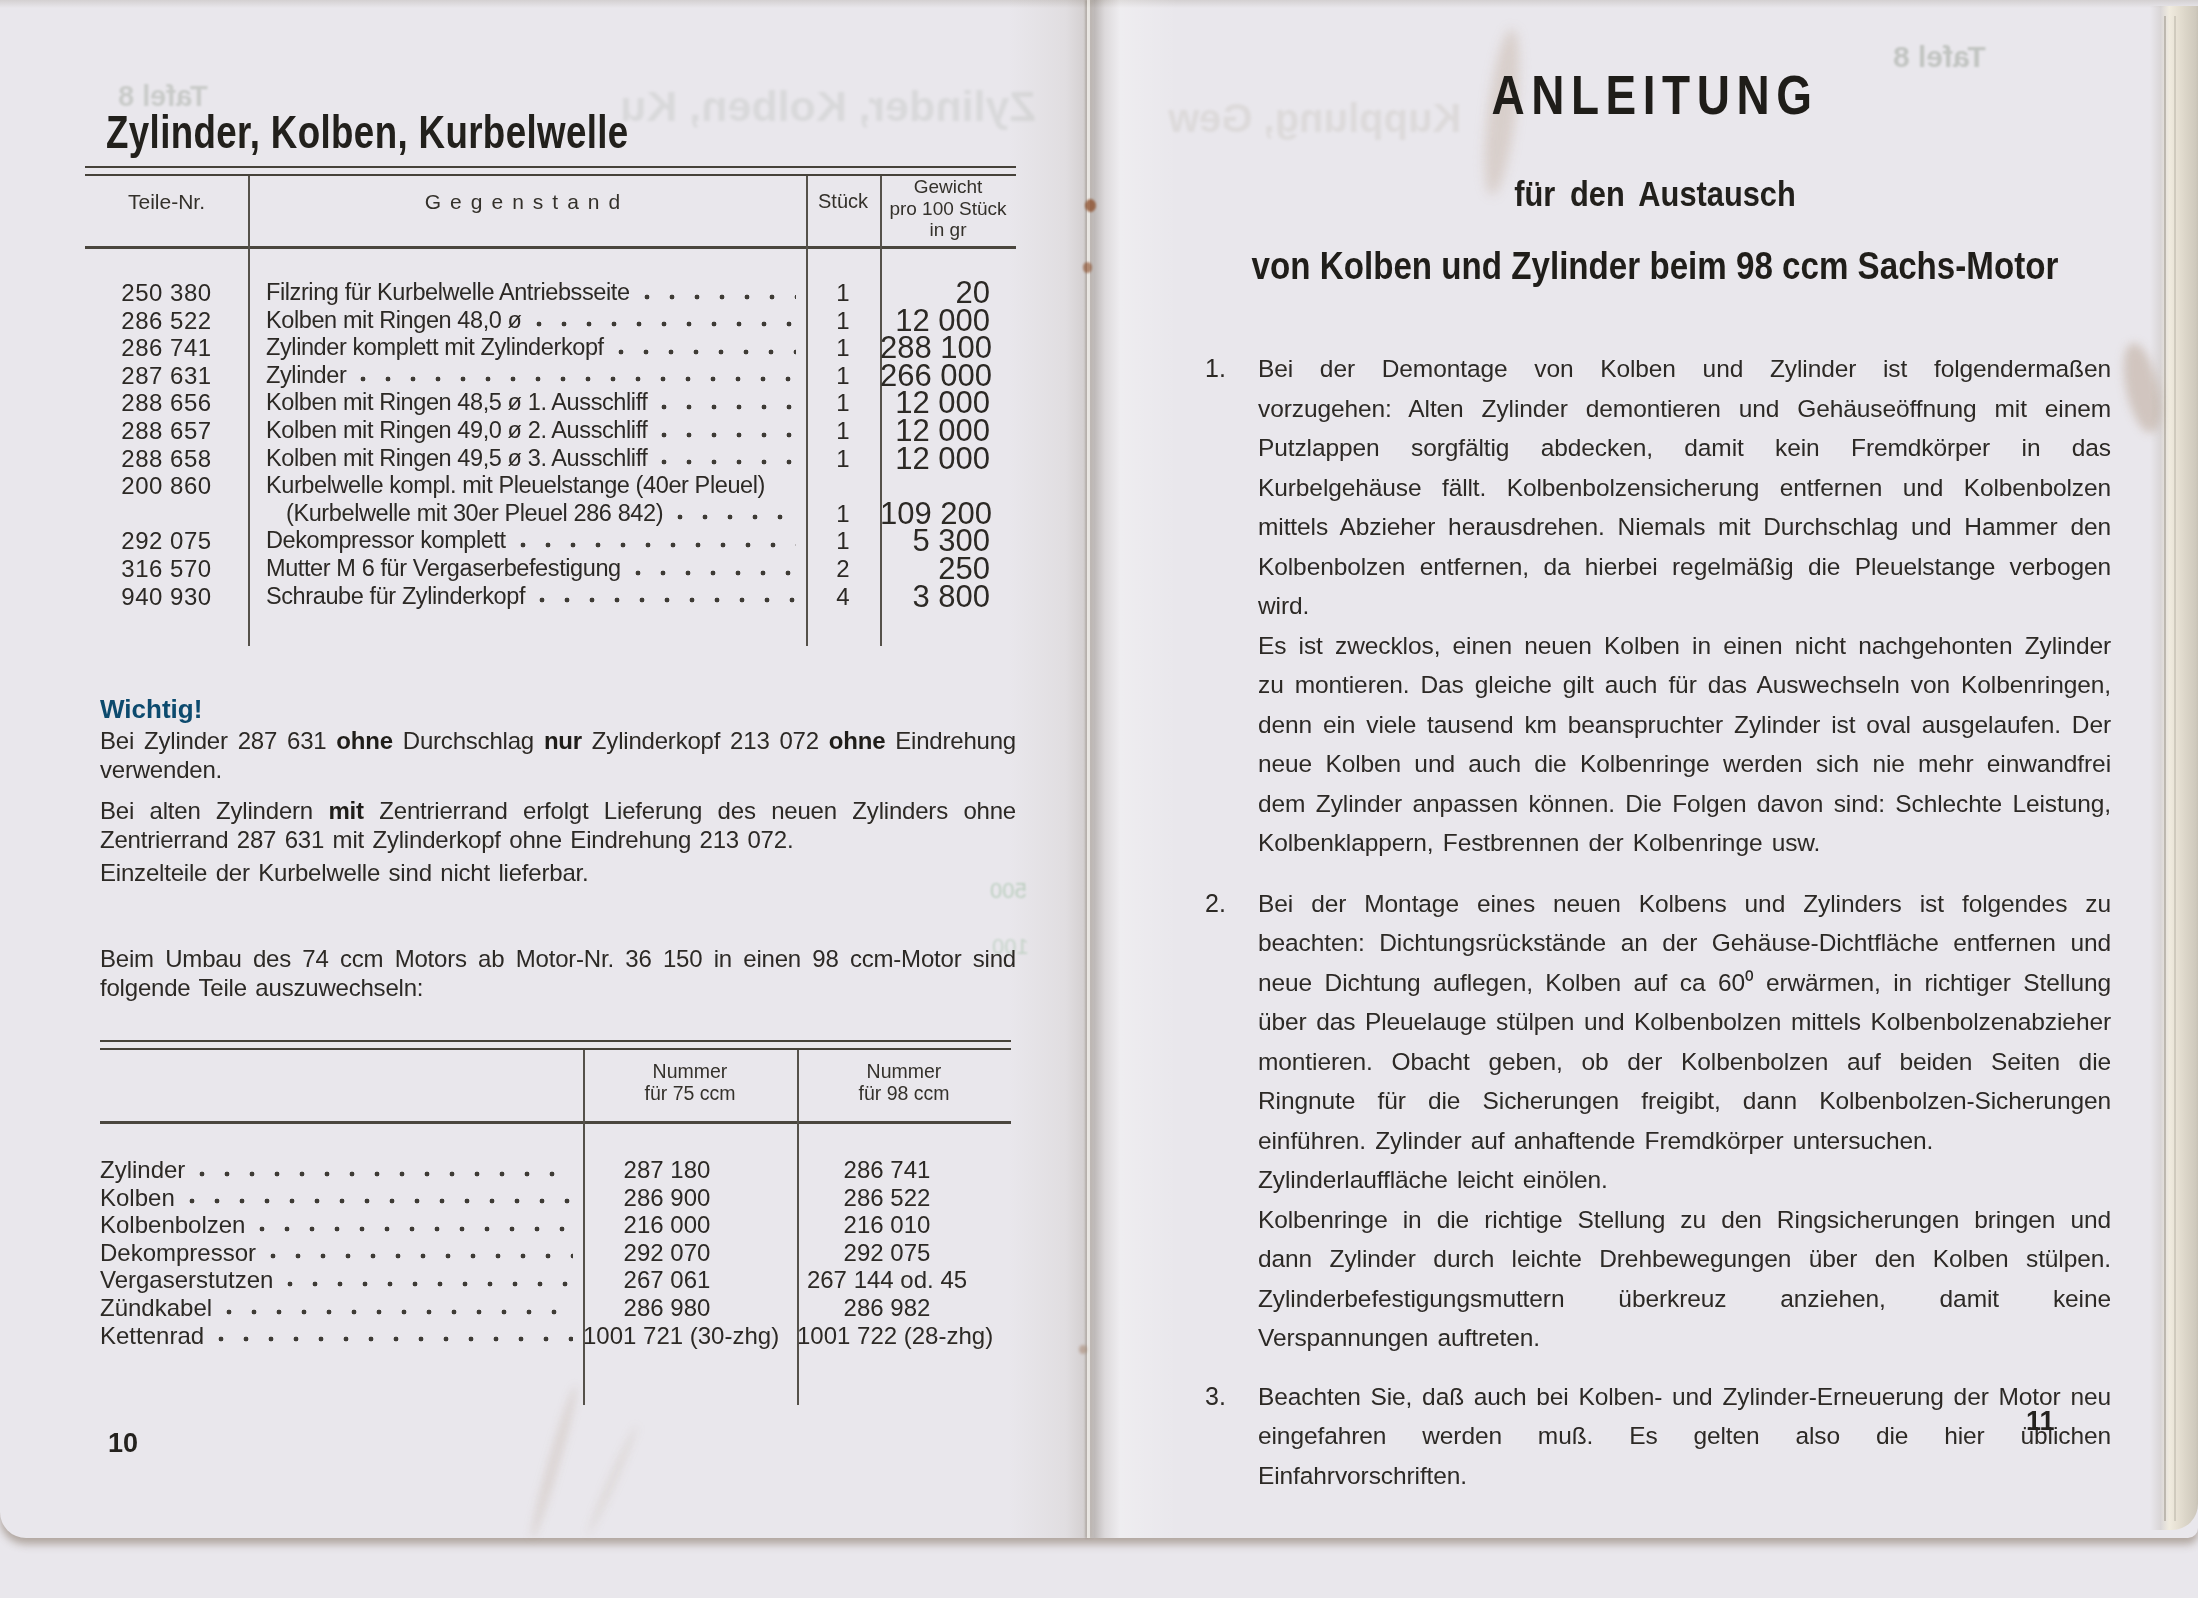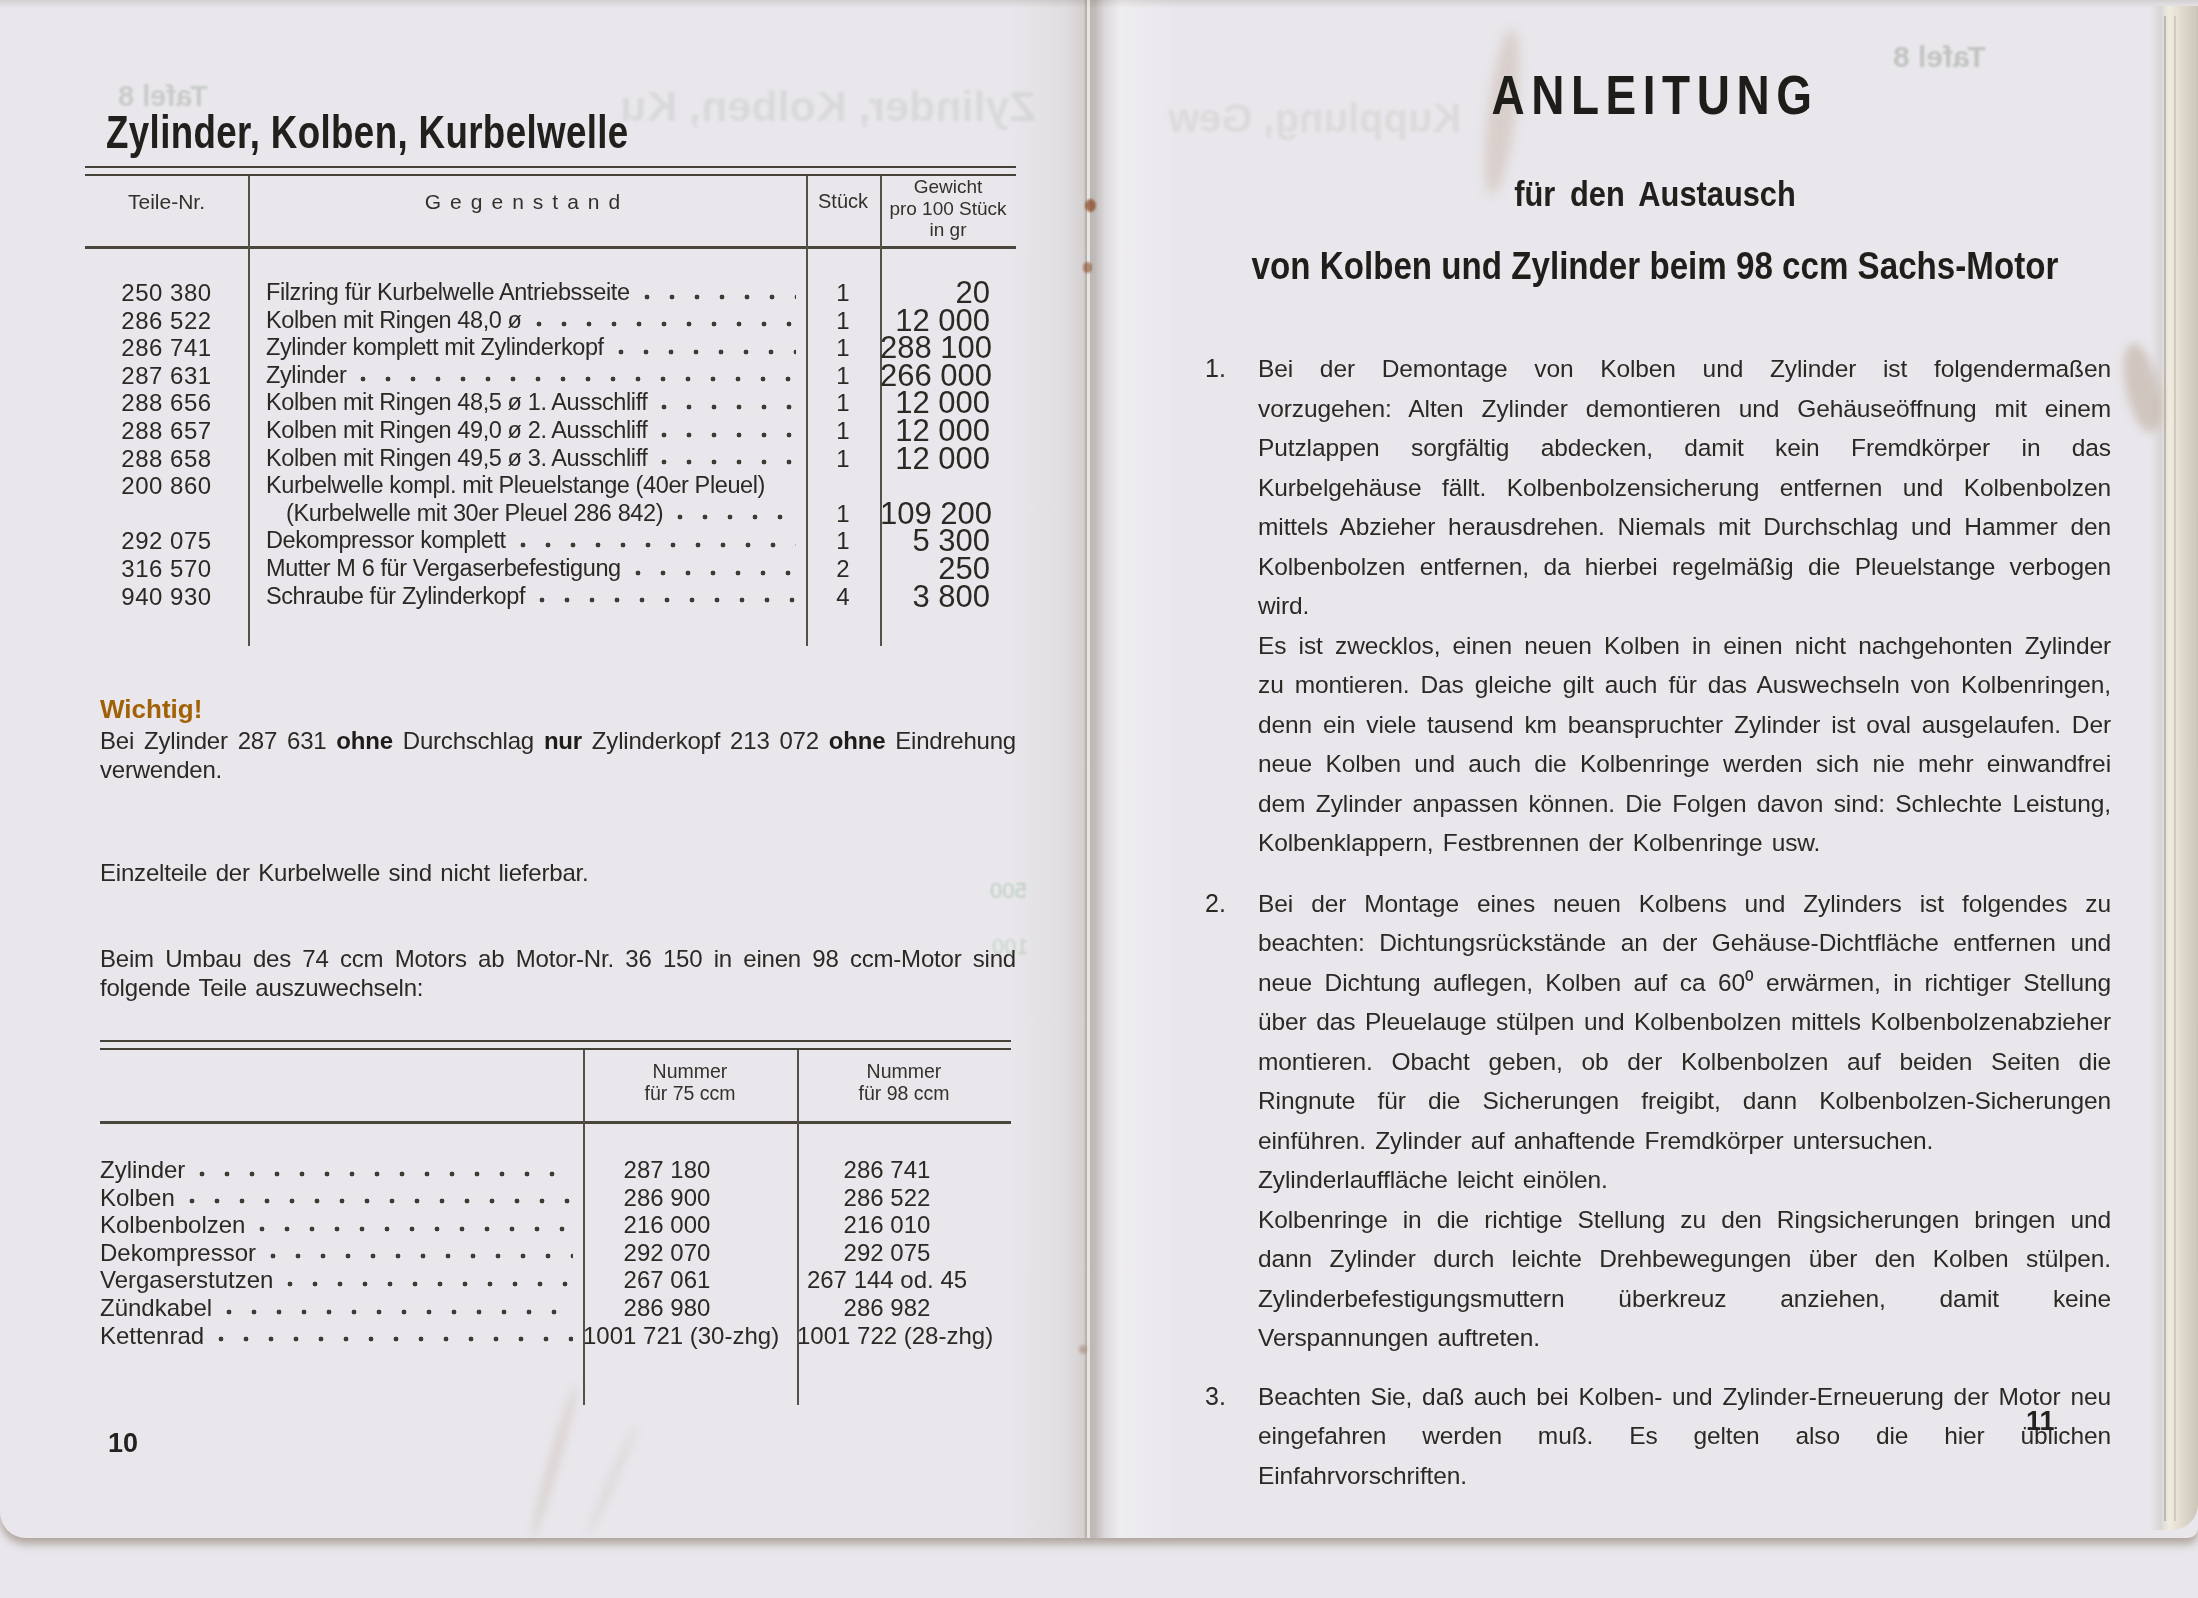--- a/index.html
+++ b/index.html
@@ -61,21 +61,21 @@
   .t1-name{flex:1;display:flex;min-width:0;padding-left:18px;}
   .t1-name .txt{font-size:23.5px;letter-spacing:-.4px;white-space:nowrap;}
   .t1-stk{width:74px;text-align:center;font-size:24px;flex:none;}
   .t1-gew{width:136px;text-align:right;padding-right:26px;box-sizing:border-box;font-size:31px;flex:none;white-space:nowrap;}
   .leader{flex:1;align-self:flex-end;height:8px;margin:0 10px 6px 14px;
     background-image:radial-gradient(circle at 3px 4px,#3e3b35 2.1px,rgba(0,0,0,0) 2.7px);
     background-size:25px 8px;background-repeat:repeat-x;min-width:0;}
   .no-dots .leader{background:none;}
   .indent{padding-left:38px;}
   
-  .wichtig-h{left:100px;top:694px;font-size:26px;font-weight:bold;color:#a16207;}
+  .wichtig-h{left:100px;top:694px;font-size:26px;font-weight:bold;color:#0c4a6e;}
   .w-p{left:100px;width:916px;font-size:24px;line-height:28.8px;text-align:justify;letter-spacing:-.2px;word-spacing:2px;}
   .w-p b, .w-b{font-weight:bold;color:#1f1d19;}
   .wp1{top:727px;}
   .wp2{top:797px;}
   .wp3{top:859px;}
   .umbau{left:100px;top:944px;width:916px;font-size:24px;line-height:29px;text-align:justify;letter-spacing:-.2px;word-spacing:2px;}
   
   .t2-h75{left:583px;top:1060px;width:214px;text-align:center;font-size:19.5px;line-height:22px;}
   .t2-h98{left:797px;top:1060px;width:214px;text-align:center;font-size:19.5px;line-height:22px;}
   .t2-rows{left:100px;top:1156px;width:911px;display:flex;flex-direction:column;}
@@ -278,20 +278,21 @@
           <span class="txt">Schraube für Zylinderkopf</span>
           <span class="leader"></span>
         </div>
       <div class="t1-stk">4</div>
       <div class="t1-gew">3 800</div>
     </div>
   </div>
 
   <div class="abs wichtig-h">Wichtig!</div>
   <div class="abs w-p wp1"><span>Bei Zylinder 287 631 </span><span class="w-b">ohne</span><span> Durchschlag </span><span class="w-b">nur</span><span> Zylinderkopf 213 072 </span><span class="w-b">ohne</span><span> Eindrehung verwenden.</span></div>
+  <div class="abs w-p wp2"><span>Bei alten Zylindern </span><span class="w-b">mit</span><span> Zentrierrand erfolgt Lieferung des neuen Zylinders ohne Zentrierrand 287 631 mit Zylinderkopf ohne Eindrehung 213 072.</span></div>
   <div class="abs w-p wp3">Einzelteile der Kurbelwelle sind nicht lieferbar.</div>
 
   <div class="abs umbau">Beim Umbau des 74 ccm Motors ab Motor-Nr. 36 150 in einen 98 ccm-Motor sind folgende Teile auszuwechseln:</div>
 
   <div class="abs hr2" style="left:100px;top:1040px;width:911px;"></div>
   <div class="abs hr1" style="left:100px;top:1121px;width:911px;"></div>
   <div class="abs vbar" style="left:583px;top:1050px;height:355px;"></div>
   <div class="abs vbar" style="left:797px;top:1050px;height:355px;"></div>
   <div class="abs th t2-h75">
     <div>Nummer</div>

